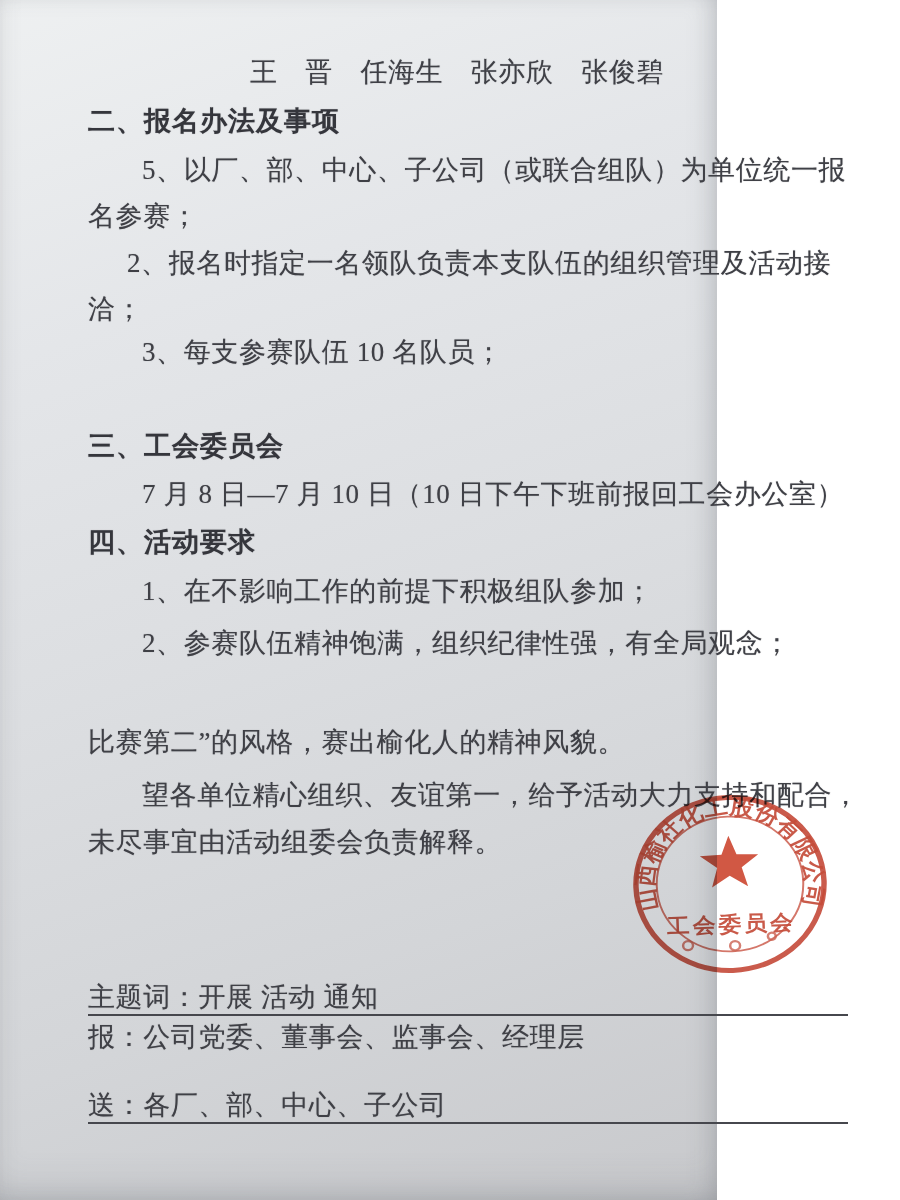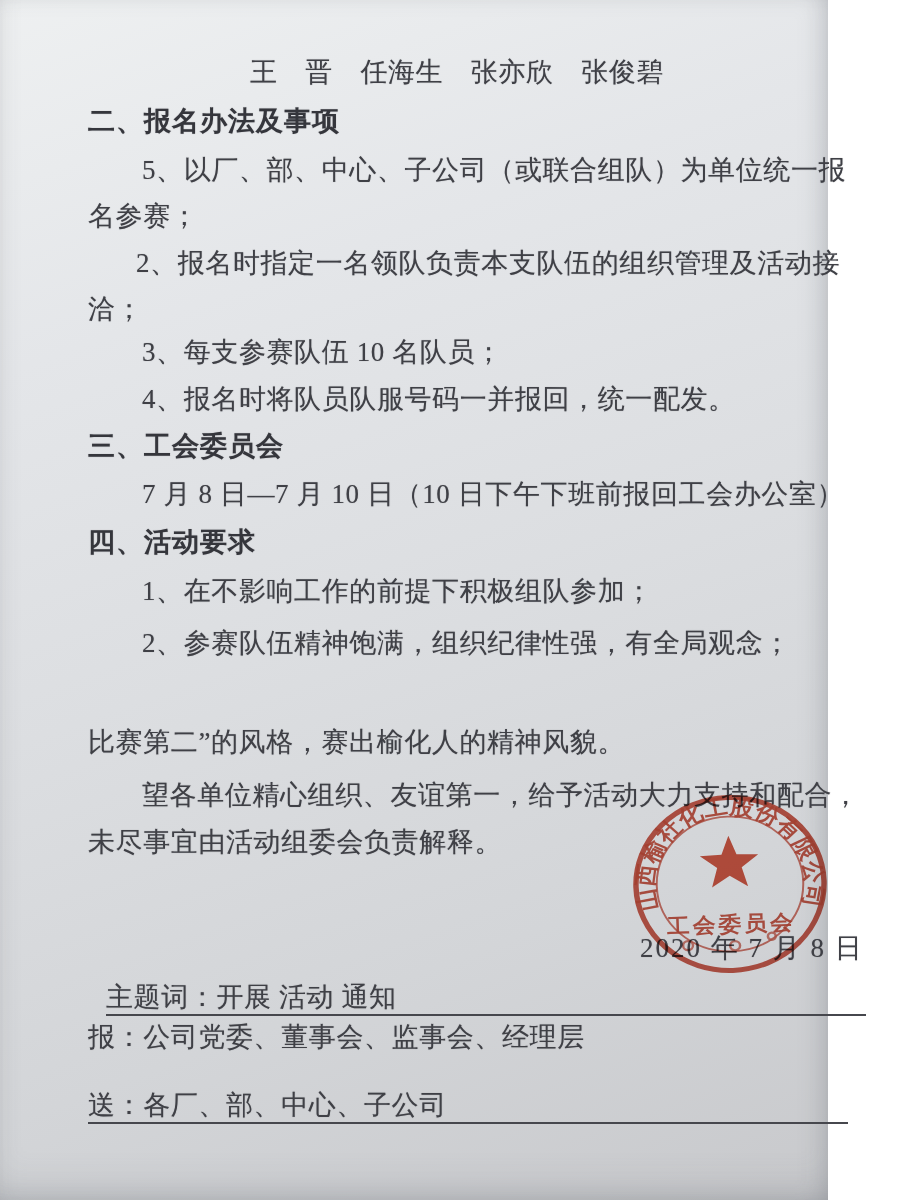--- a/index.html
+++ b/index.html
@@ -3,21 +3,21 @@
 <meta charset="utf-8">
 <style>
   * { margin: 0; padding: 0; box-sizing: border-box; }
   html, body { width: 900px; height: 1200px; }
   body {
     font-family: "Liberation Serif", "DejaVu Serif", serif;
     overflow: hidden;
   }
   .page {
     position: relative;
-    width: 828px;
+    width: 717px;
     height: 1200px;
     background: linear-gradient(160deg, #eef0f1 0%, #e4e6e9 25%, #dcdee1 50%, #d3d5d8 75%, #c8c9cc 100%);
     box-shadow: inset -14px 0 28px -14px rgba(95,99,108,0.35),
                 inset 0 -26px 40px -22px rgba(100,102,110,0.30),
                 inset 10px 0 24px -16px rgba(120,122,130,0.18);
   }
   .line {
     position: absolute;
     font-size: 27px;
     line-height: 30px;
@@ -48,48 +48,46 @@
 </style>
 </head>
 <body>
 
 <div class="page">
 
   <div class="line" style="left:250px; top:57px;">王　晋　任海生　张亦欣　张俊碧</div>
   <div class="line heading" style="left:88px;  top:106px;">二、报名办法及事项</div>
   <div class="line" style="left:142px; top:155px;">5、以厂、部、中心、子公司（或联合组队）为单位统一报</div>
   <div class="line" style="left:88px;  top:201px;">名参赛；</div>
-  <div class="line" style="left:136px; top:248px;text-align:center;">2、报名时指定一名领队负责本支队伍的组织管理及活动接</div>
+  <div class="line" style="left:127px; top:248px;text-align:center;">2、报名时指定一名领队负责本支队伍的组织管理及活动接</div>
   <div class="line" style="left:88px;  top:294px;">洽；</div>
   <div class="line" style="left:142px; top:337px;">3、每支参赛队伍 10 名队员；</div>
-  <div class="line" style="left:142px; top:384px;">4、报名时将队员队服号码一并报回，统一配发。</div>
   <div class="line heading" style="left:88px; top:431px;">三、工会委员会</div>
   <div class="line" style="left:142px; top:479px;">7 月 8 日—7 月 10 日（10 日下午下班前报回工会办公室）</div>
   <div class="line heading" style="left:88px; top:527px;">四、活动要求</div>
   <div class="line" style="left:142px; top:576px;">1、在不影响工作的前提下积极组队参加；</div>
   <div class="line" style="left:142px; top:628px;">2、参赛队伍精神饱满，组织纪律性强，有全局观念；</div>
   <div class="line" style="left:88px;  top:727px;">比赛第二”的风格，赛出榆化人的精神风貌。</div>
   <div class="line" style="left:142px; top:780px;">望各单位精心组织、友谊第一，给予活动大力支持和配合，</div>
   <div class="line" style="left:88px;  top:827px;">未尽事宜由活动组委会负责解释。</div>
 
-  <div class="line" style="left:640px; top:933px; letter-spacing:2px;">2020 年 7 月 8 日</div>
 
   <div class="seal">
     <svg viewBox="0 0 200 200" preserveAspectRatio="none">
       <circle cx="100" cy="100" r="95" fill="none" stroke="#c03a27" stroke-width="5.5" stroke-opacity="0.9"></circle>
       <circle cx="100" cy="100" r="74" fill="none" stroke="#c03a27" stroke-width="2" stroke-opacity="0.75"></circle>
       <path id="sealArc" d="M 27.6 126.3 A 77 77 0 1 1 172.4 126.3" fill="none"></path>
       <text class="seal-text" font-size="24" fill="#bf3c28" fill-opacity="0.92" letter-spacing="0.5">
         <textPath href="#sealArc" startOffset="2">山西榆社化工股份有限公司</textPath>
       </text>
       <polygon points="100,47 107.6,67.5 129.5,68.4 112.4,82 118.2,103.1 100,91 81.8,103.1 87.6,82 70.5,68.4 92.4,67.5" fill="#c93a22" fill-opacity="0.92"></polygon>
       <text class="seal-text" x="100" y="152" text-anchor="middle" font-size="23" fill="#bf3c28" fill-opacity="0.92" letter-spacing="3">工会委员会</text>
       <circle cx="55.5" cy="166" r="5" fill="none" stroke="#c75341" stroke-width="2.5" stroke-opacity="0.8"></circle>
       <circle cx="103" cy="168" r="5" fill="none" stroke="#c75341" stroke-width="2.5" stroke-opacity="0.8"></circle>
       <circle cx="140.4" cy="159" r="4" fill="none" stroke="#c75341" stroke-width="2.5" stroke-opacity="0.8"></circle>
     </svg>
   </div>
 
-  <div class="line footer-row underlined" style="left:88px; top:982px;margin-left:18px;">主题词：开展 活动 通知</div>
+  <div class="line footer-row underlined" style="left:88px; top:982px;">主题词：开展 活动 通知</div>
   <div class="line footer-row" style="left:88px; top:1022px;">报：公司党委、董事会、监事会、经理层</div>
   <div class="line footer-row underlined" style="left:88px; top:1090px;">送：各厂、部、中心、子公司</div>
 
 </div>
 
 </body></html>

